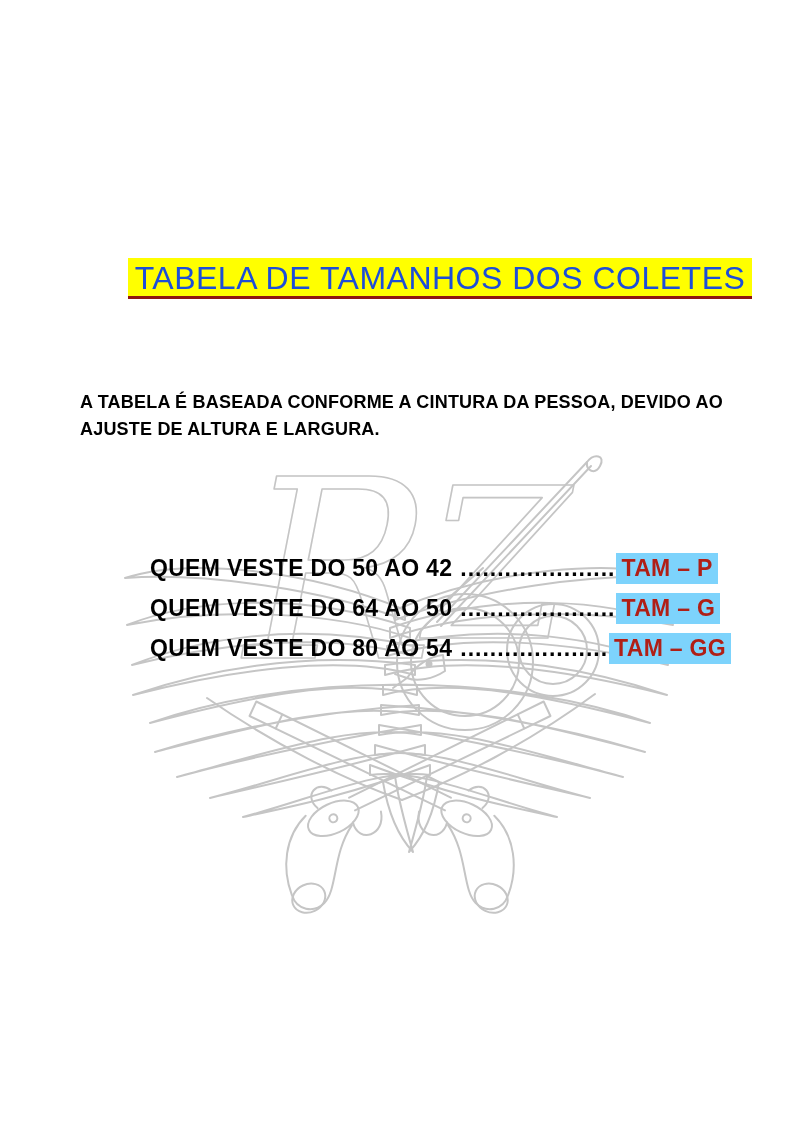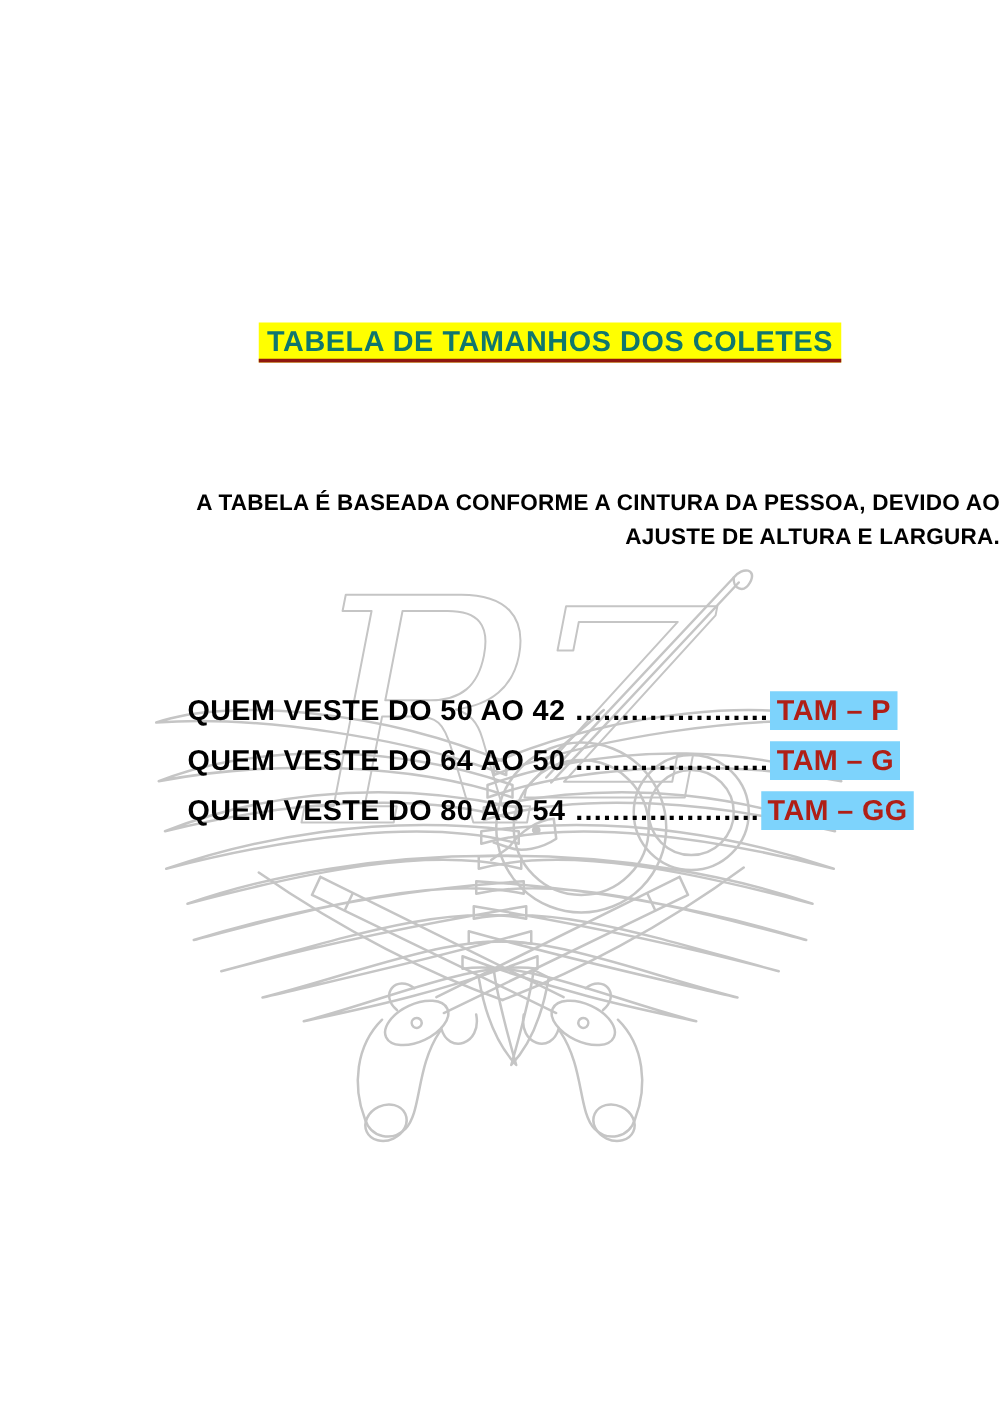--- a/index.html
+++ b/index.html
@@ -6,28 +6,28 @@
   .page{
     position:relative;width:800px;height:1131px;background:#ffffff;
     overflow:hidden;font-family:"Liberation Sans",sans-serif;
   }
   
   .watermark{position:absolute;left:95px;top:450px;width:610px;height:465px;z-index:0;}
   .watermark *{vector-effect:non-scaling-stroke;}
   
   .title-block{position:absolute;left:80px;right:0;top:258px;text-align:center;z-index:2;line-height:1;}
   .hl{
-    display:inline-block;background:#FFFF00;color:#0f766e;font-weight:bold;
-    font-size:23px;letter-spacing:.5px;padding:4px 7px 2px 7px;
+    display:inline-block;background:#FFFF00;color:#1d4ed8;font-weight:normal;
+    font-size:32px;letter-spacing:.5px;padding:4px 7px 2px 7px;
     border-bottom:3px solid #8F170F;
   }
   .title-line2{margin-top:3px;}
   
   .intro{
-    position:absolute;left:80px;right:0;top:389px;text-align:right;z-index:2;
+    position:absolute;left:80px;right:0;top:389px;text-align:left;z-index:2;
     color:#000;font-weight:bold;font-size:18px;line-height:27px;letter-spacing:.2px;
   }
   .intro-line3{}
   
   .rows{position:absolute;left:150px;top:548px;z-index:2;}
   .row{height:40px;line-height:40px;font-size:23px;font-weight:bold;color:#000;letter-spacing:.3px;white-space:nowrap;}
   .row .dots{margin:0 1px 0 8px;letter-spacing:1px;}
   .row .tam{background:#7dd3fc;color:#B01F16;padding:2px 5px 3px 5px;}
 </style>
 </head>

